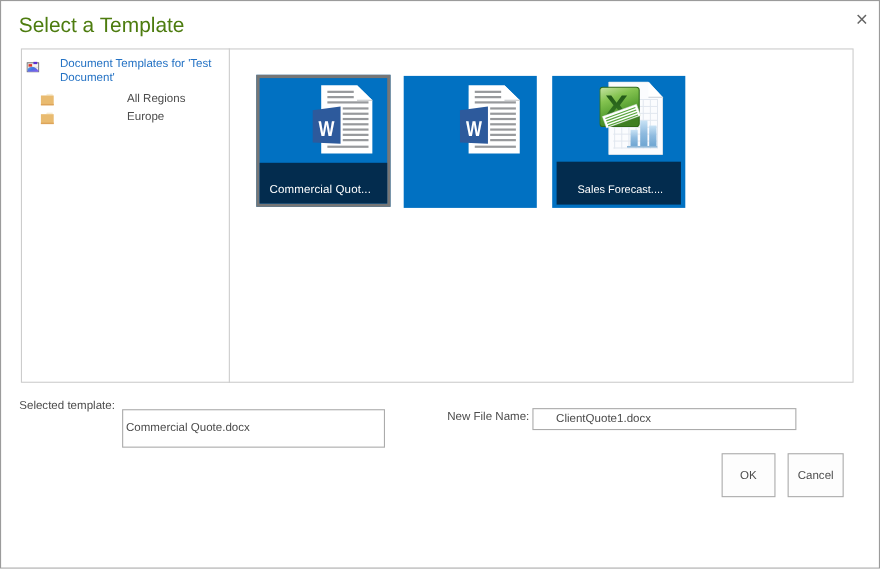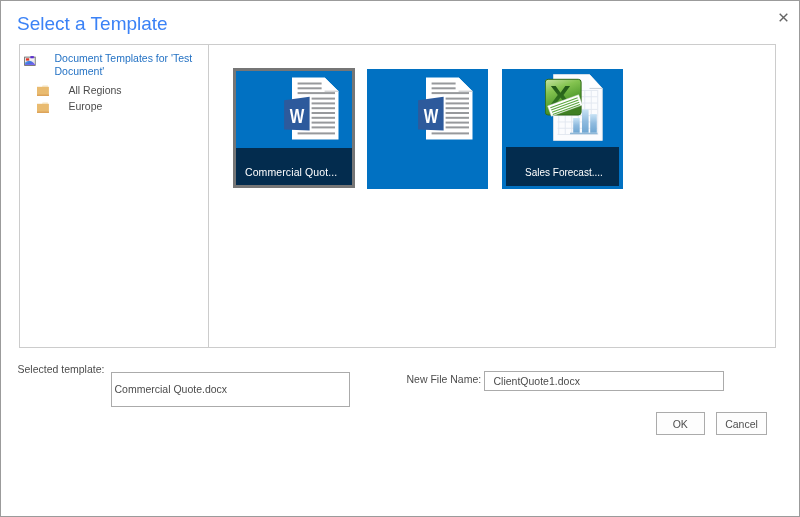--- a/index.html
+++ b/index.html
@@ -1,38 +1,38 @@
 <!DOCTYPE html>
 <html><head>
 <meta charset="utf-8">
 <style>
   html,body{margin:0;padding:0;background:#fff;}
   *{box-sizing:border-box;}
   #win{position:relative;width:800px;height:517px;background:#fff;
        outline:1px solid #9b9b9b;outline-offset:-1px;font-family:"Liberation Sans",sans-serif;overflow:hidden;}
   .abs{position:absolute;}
-  #title{left:17px;top:12.5px;font-size:19px;color:#3b82f6;letter-spacing:0px;}
+  #title{left:17px;top:12.5px;font-size:19px;color:#4d7c0f;letter-spacing:0px;}
   #panel{left:19px;top:44px;width:757px;height:304px;border:1px solid #ccc;}
   #divider{left:208px;top:44px;width:1px;height:304px;background:#ccc;}
-  .treetext{font-size:10.5px;line-height:13px;color:#4c4c4c;}
+  .treetext{font-size:10.5px;line-height:13px;color:#4c4c4c;margin-left:47px;}
   #rootlink{left:54.5px;top:52px;font-size:10.5px;line-height:13px;color:#2472c4;}
   .tile{top:69px;width:121px;height:120px;background:#0171c2;}
   .strip{position:absolute;background:#032c4e;color:#fff;font-size:10.5px;font-weight:normal;}
   .striplabel{position:absolute;left:12px;top:19.5px;white-space:nowrap;letter-spacing:0.1px;}
   #tile1{left:233px;top:68px;width:122px;height:120px;border:3px solid #767676;}
   #tile1 .strip{left:0;right:0;bottom:0;height:37px;} #tile1 .striplabel{left:9px;top:17.5px;}
   #tile2{left:367px;}
   #tile2 .strip{left:4px;right:4px;bottom:3px;height:39.5px;}
   #tile3{left:502px;}
   #tile3 .strip{left:4px;right:4px;bottom:3px;height:39.5px;}
   .lbl{font-size:10.5px;color:#4c4c4c;}
   .inp{position:absolute;border:1px solid #ababab;font-size:10.5px;color:#4c4c4c;
        font-family:"Liberation Sans",sans-serif;padding:0 0 0 2.5px;background:#fff;
        display:flex;align-items:center;}
-  .btn{position:absolute;top:412px;height:23px;background:#fdfdfd;border:1px solid #ababab;
+  .btn{position:absolute;top:412px;height:40px;background:#fdfdfd;border:1px solid #ababab;
        font-size:10.5px;color:#4f4f4f;display:flex;align-items:center;justify-content:center;}
 </style>
 </head>
 <body>
 <div id="win">
   <div class="abs" id="title">Select a Template</div>
 
   <svg class="abs" style="left:778.5px;top:12.5px" width="9" height="9" viewBox="0 0 9 9">
     <path d="M0.7 0.7 L8.3 8.3 M8.3 0.7 L0.7 8.3" stroke="#646464" stroke-width="1.4" fill="none"></path>
   </svg>
@@ -174,17 +174,17 @@
       </g>
     </svg>
     <div class="strip">
         <span class="striplabel" style="left:19px;font-size:10px;letter-spacing:0px;top:20px">Sales Forecast....</span>
       </div>
   </div>
 
   <div class="abs lbl" style="left:17.5px;top:363px">Selected template:</div>
   <div class="inp" style="left:111px;top:371.5px;width:239px;height:35px">Commercial Quote.docx</div>
   <div class="abs lbl" style="left:406.5px;top:372.5px">New File Name:</div>
-  <div class="inp" style="left:483.5px;top:371px;width:240px;height:19.5px;padding-left:9px">ClientQuote1.docx</div>
+  <div class="inp" style="left:483.5px;top:371px;width:240px;height:19.5px;padding-left:21px">ClientQuote1.docx</div>
 
   <div class="btn" style="left:655.5px;width:49.5px">OK</div>
   <div class="btn" style="left:716px;width:51px">Cancel</div>
 </div>
 
 </body></html>

